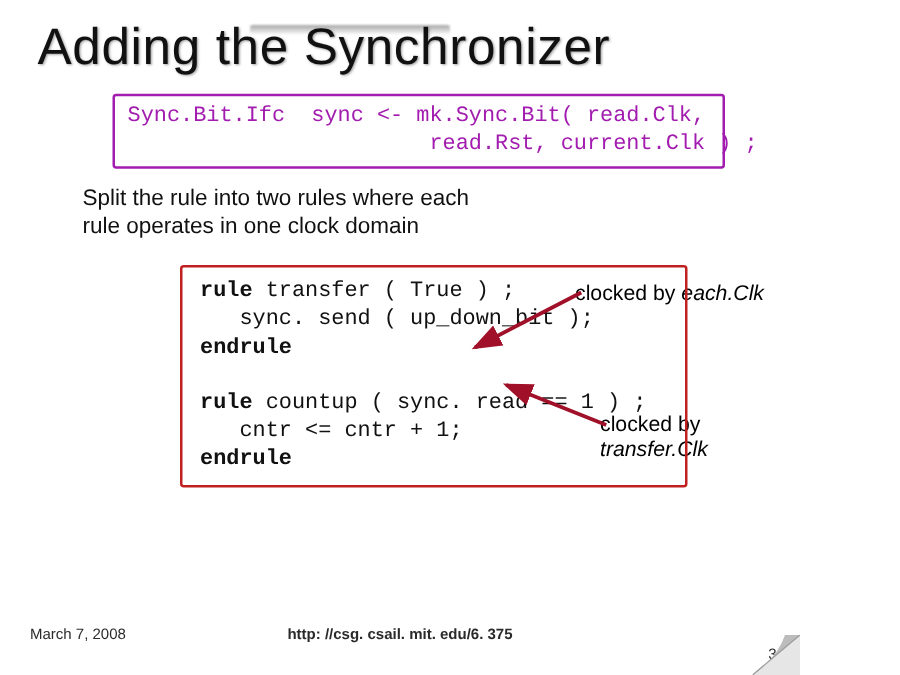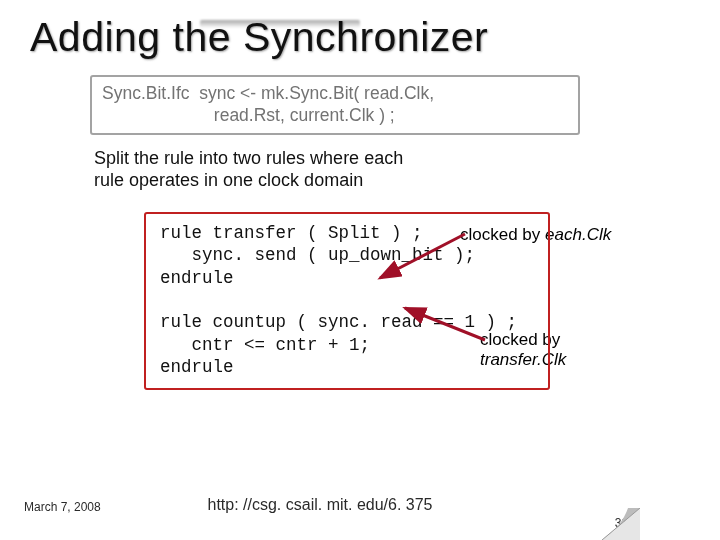--- a/index.html
+++ b/index.html
@@ -33,32 +33,32 @@
     position: absolute;
     top: 20px;
     left: 200px;
     width: 160px;
     height: 8px;
     background: linear-gradient(to bottom, rgba(0,0,0,0.35), rgba(0,0,0,0));
     border-radius: 2px;
     filter: blur(1px);
   }
   .box {
-    border: 2px solid #a3a3a3;
+    border: 2px solid #a21caf;
     border-radius: 3px;
     margin: 0 30px 12px 60px;
     padding: 6px 10px;
-    font-family: Liberation Sans, sans-serif;
+    font-family: Liberation Mono, monospace;
     font-size: 17.5px;
     line-height: 1.25;
     white-space: pre;
-    color: #737373;
+    color: #a21caf;
   }
   .explain {
-    margin: 6px 30px 20px 64px;
+    margin: 6px 30px 20px 36px;
     font-family: Verdana, Geneva, sans-serif;
     font-size: 18px;
     line-height: 1.25;
     color: #111;
   }
   .clocklabel {
     position: absolute;
     font-family: Verdana, Geneva, sans-serif;
     font-size: 17px;
   }
@@ -70,21 +70,21 @@
     border-radius: 3px;
     margin: 0 60px 0 114px;
     padding: 8px 14px 10px 14px;
     font-family: "Courier New", Courier, monospace;
     font-size: 17.5px;
     line-height: 1.28;
     white-space: pre;
     color: #111;
     position: relative;
   }
-  .codebox2 .kw { font-weight: normal; }
+  .codebox2 .kw { font-weight: bold; }
   .arrows {
     position: absolute;
     top: 202px;
     left: 345px;
     width: 300px;
     height: 200px;
     pointer-events: none;
   }
   .footer-date {
     position: absolute;
@@ -92,22 +92,23 @@
     bottom: 26px;
     font-size: 12px;
     color: #2a2a2a;
   }
   .footer-url {
     position: absolute;
     left: 0;
     right: 0;
     bottom: 26px;
     text-align: center;
-    font-size: 16px;
+    font-size: 12px;
     color: #2a2a2a;
+    font-weight: bold;
   }
   .footer-num {
     position: absolute;
     right: 12px;
     bottom: 10px;
     font-size: 12px;
     color: #2a2a2a;
   }
   .corner {
     position: absolute;
@@ -132,21 +133,21 @@
     <span>rule operates in one clock domain</span>
   </div>
 
   <div id="clk1" class="clocklabel">
     <span>clocked by </span><em>each.Clk</em>
   </div>
   <div id="clk2" class="clocklabel">
     <span>clocked by </span><em>transfer.Clk</em>
   </div>
 
-  <div class="codebox2"><span class="kw">rule</span><span> transfer ( Split ) ;</span>
+  <div class="codebox2"><span class="kw">rule</span><span> transfer ( True ) ;</span>
 <span>   sync. send ( up_down_bit );</span>
 <span class="kw">endrule</span>
 <span></span>
 <span class="kw">rule</span><span> countup ( sync. read == 1 ) ;</span>
 <span>   cntr &lt;= cntr + 1;</span>
 <span class="kw">endrule</span></div>
 
   <svg class="arrows" viewBox="0 0 300 200">
     <defs>
       <marker id="ah" markerWidth="10" markerHeight="10" refX="7" refY="3" orient="auto">

